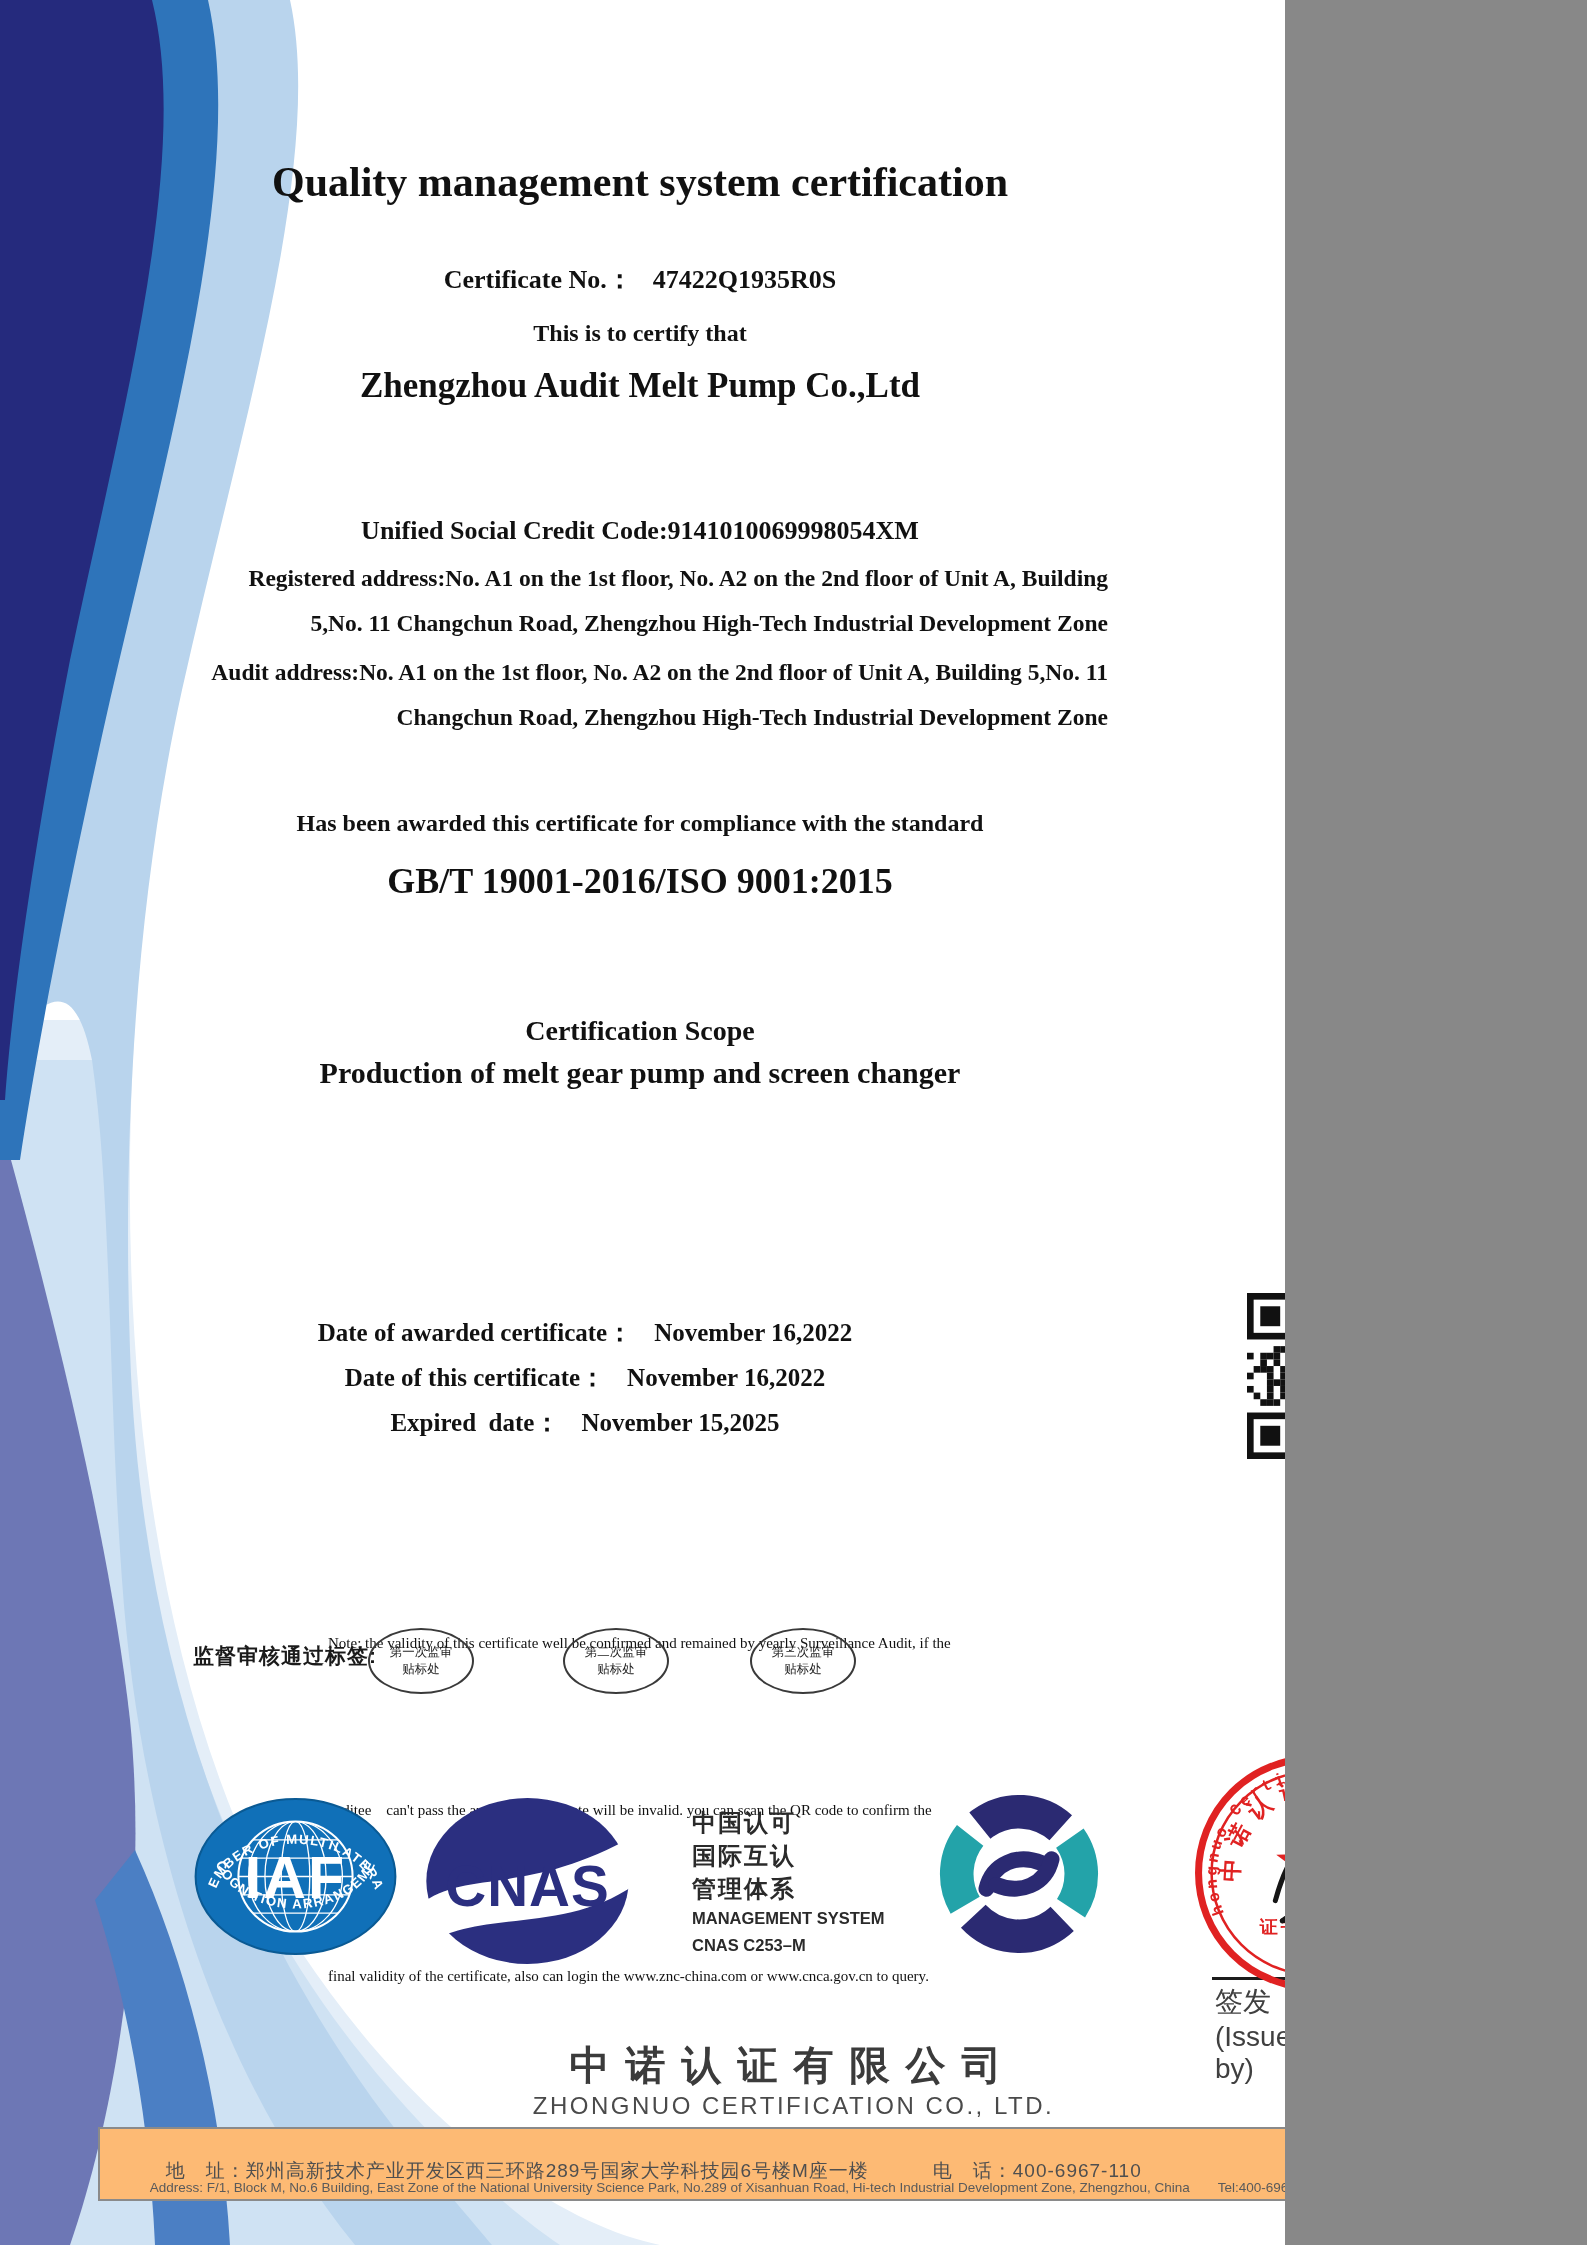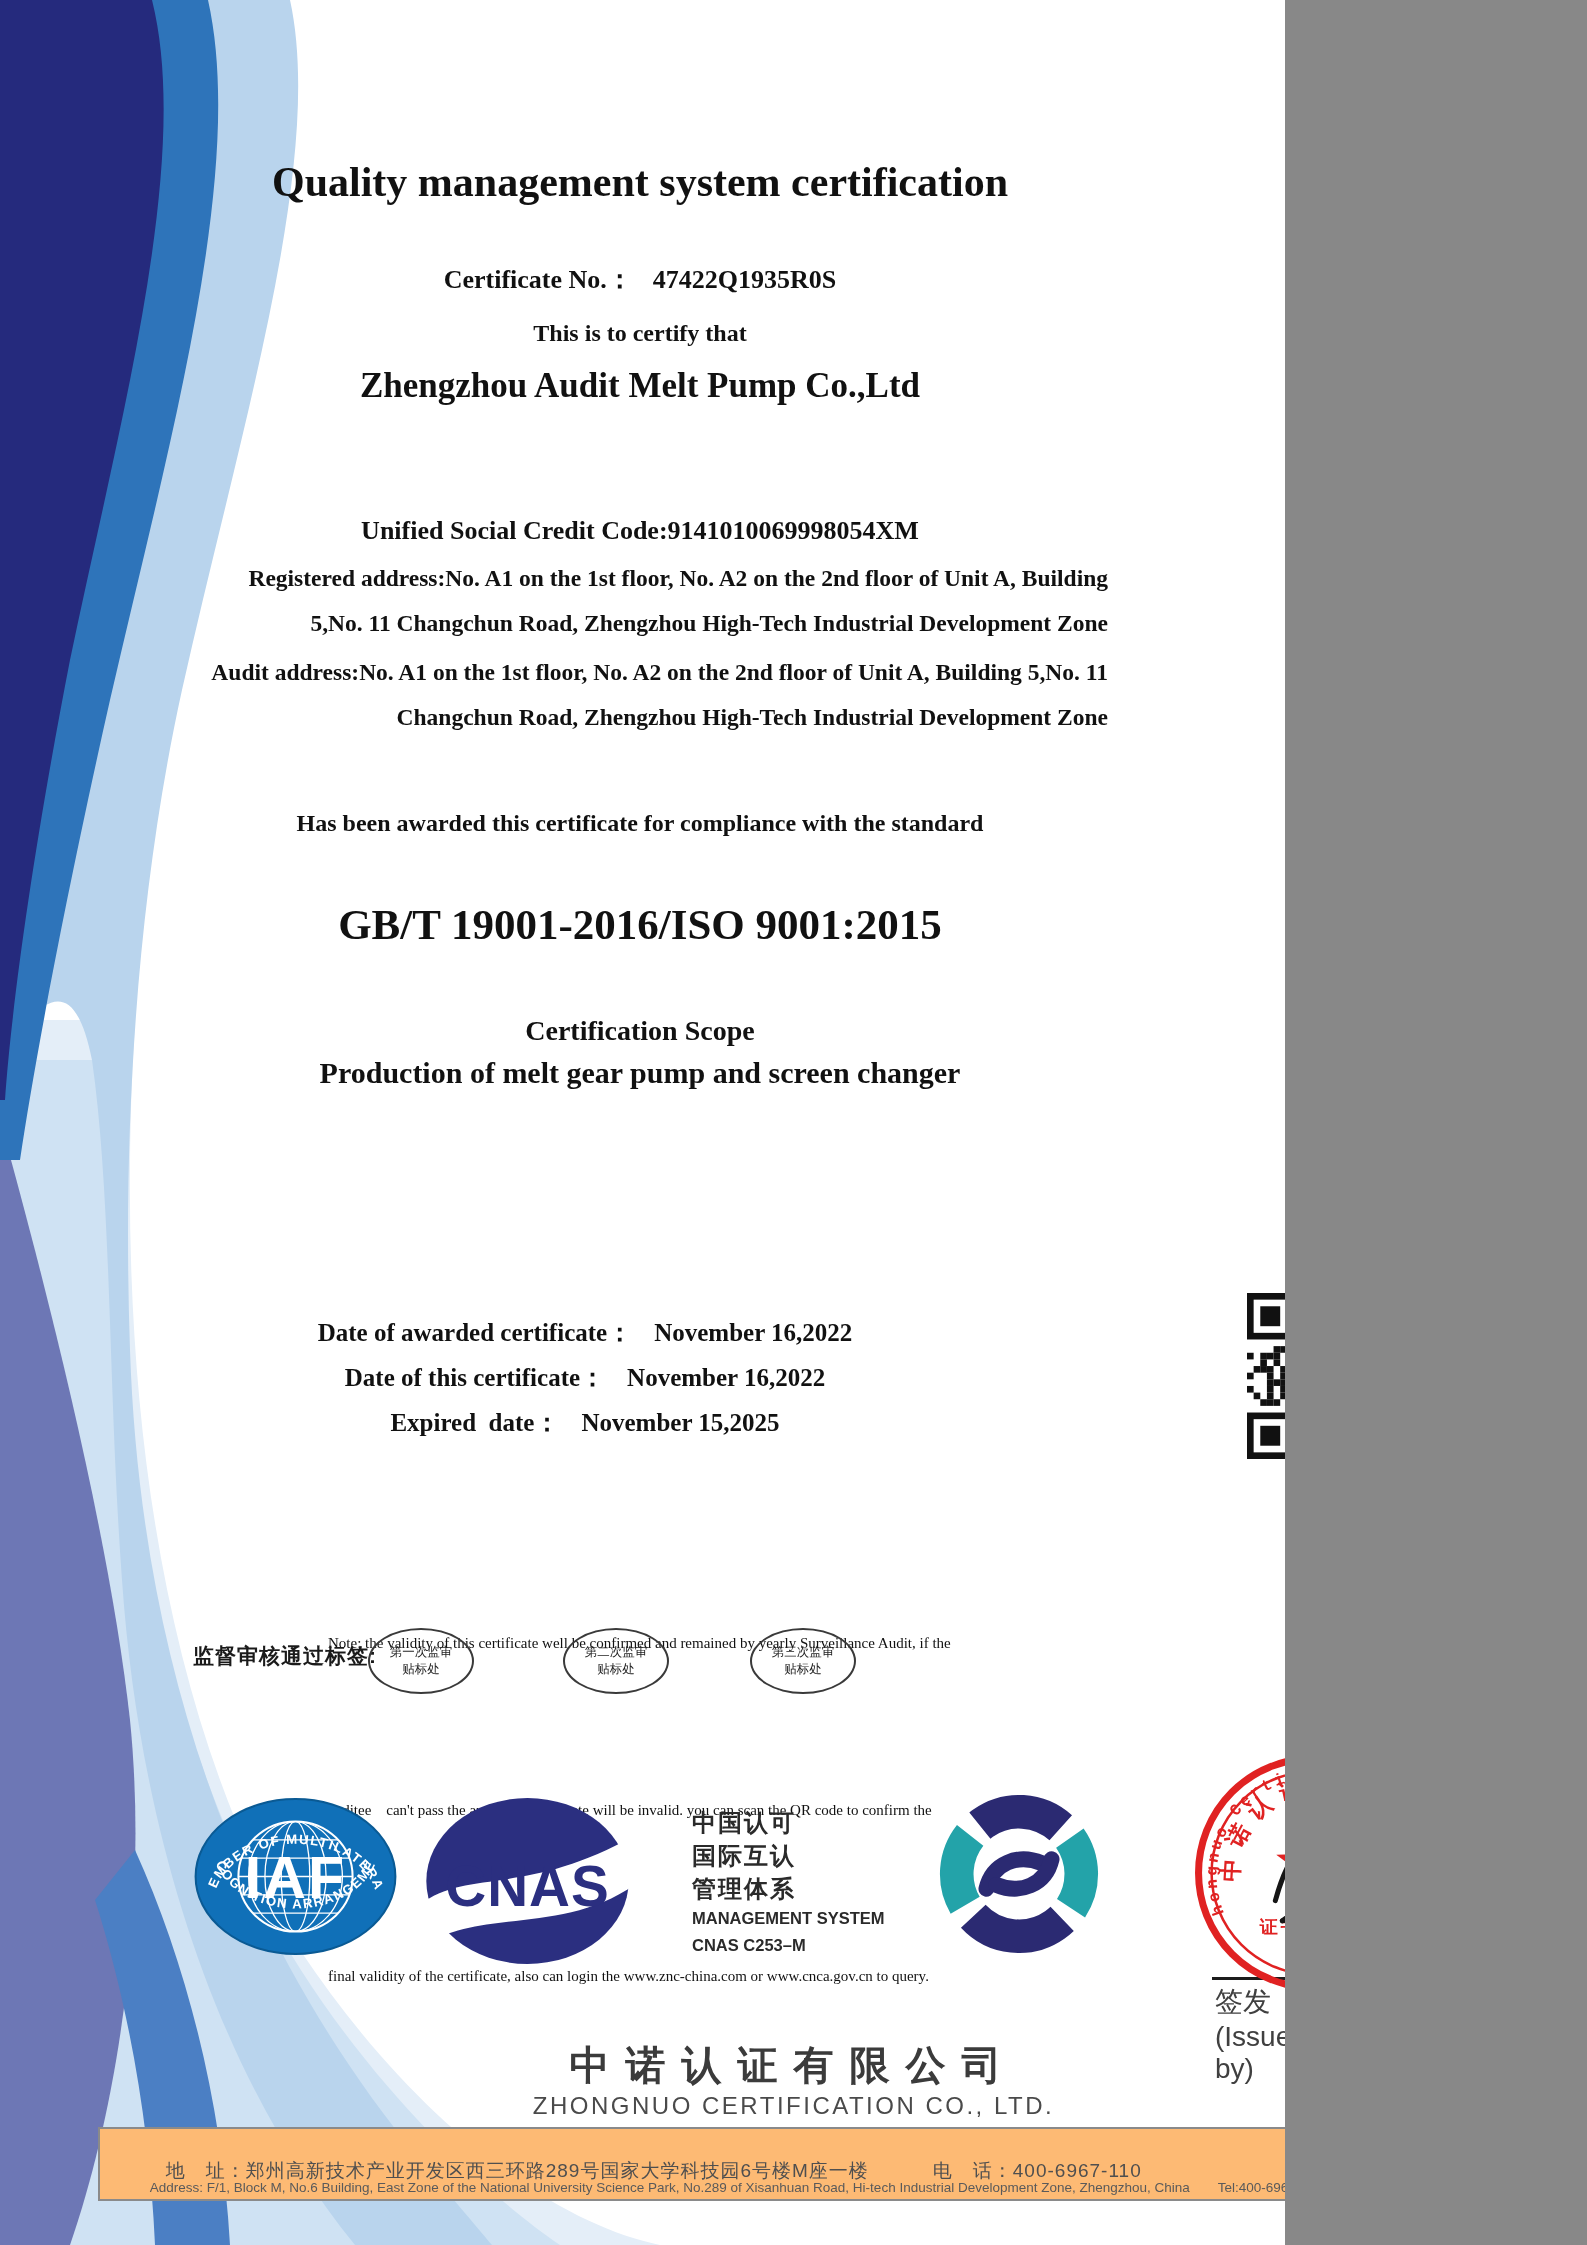--- a/index.html
+++ b/index.html
@@ -12,21 +12,21 @@
   .title{top:158px;font-size:42px;}
   .certline{top:262px;font-size:26px;}
   .certline .num{margin-left:20px;}
   .certify{top:320px;font-size:24px;}
   .company{top:366px;font-size:35px;}
   .credit{top:516px;font-size:26px;}
   .addr{left:208px;width:900px;font-size:23.5px;font-weight:bold;line-height:45px;text-align:right;}
   .reg{top:556px;}
   .aud{top:650px;}
   .award{top:810px;font-size:24px;}
-  .standard{top:900px;font-size:43px;}
+  .standard{top:860px;font-size:36px;}
   .scopetitle{top:1015px;font-size:28px;}
   .scopetext{top:1056px;font-size:30px;}
   .dates{left:170px;top:1310px;width:830px;font-weight:bold;font-size:25px;}
   .daterow{display:flex;justify-content:center;gap:22px;line-height:45px;white-space:pre-wrap;}
   .notes{left:328px;top:1505px;font-weight:normal;font-size:15px;line-height:55.5px;white-space:pre-wrap;}
   .notes div{white-space:pre;}
   .suplabel{left:193px;top:1642px;font-family:"Liberation Sans","DejaVu Sans",sans-serif;
             font-weight:bold;font-size:21px;color:#1a1a1a;letter-spacing:1px;text-align:right;}
   .oval{top:1628px;width:102px;height:62px;border:2px solid #3a3a3a;border-radius:50%;
         display:flex;flex-direction:column;align-items:center;justify-content:center;

